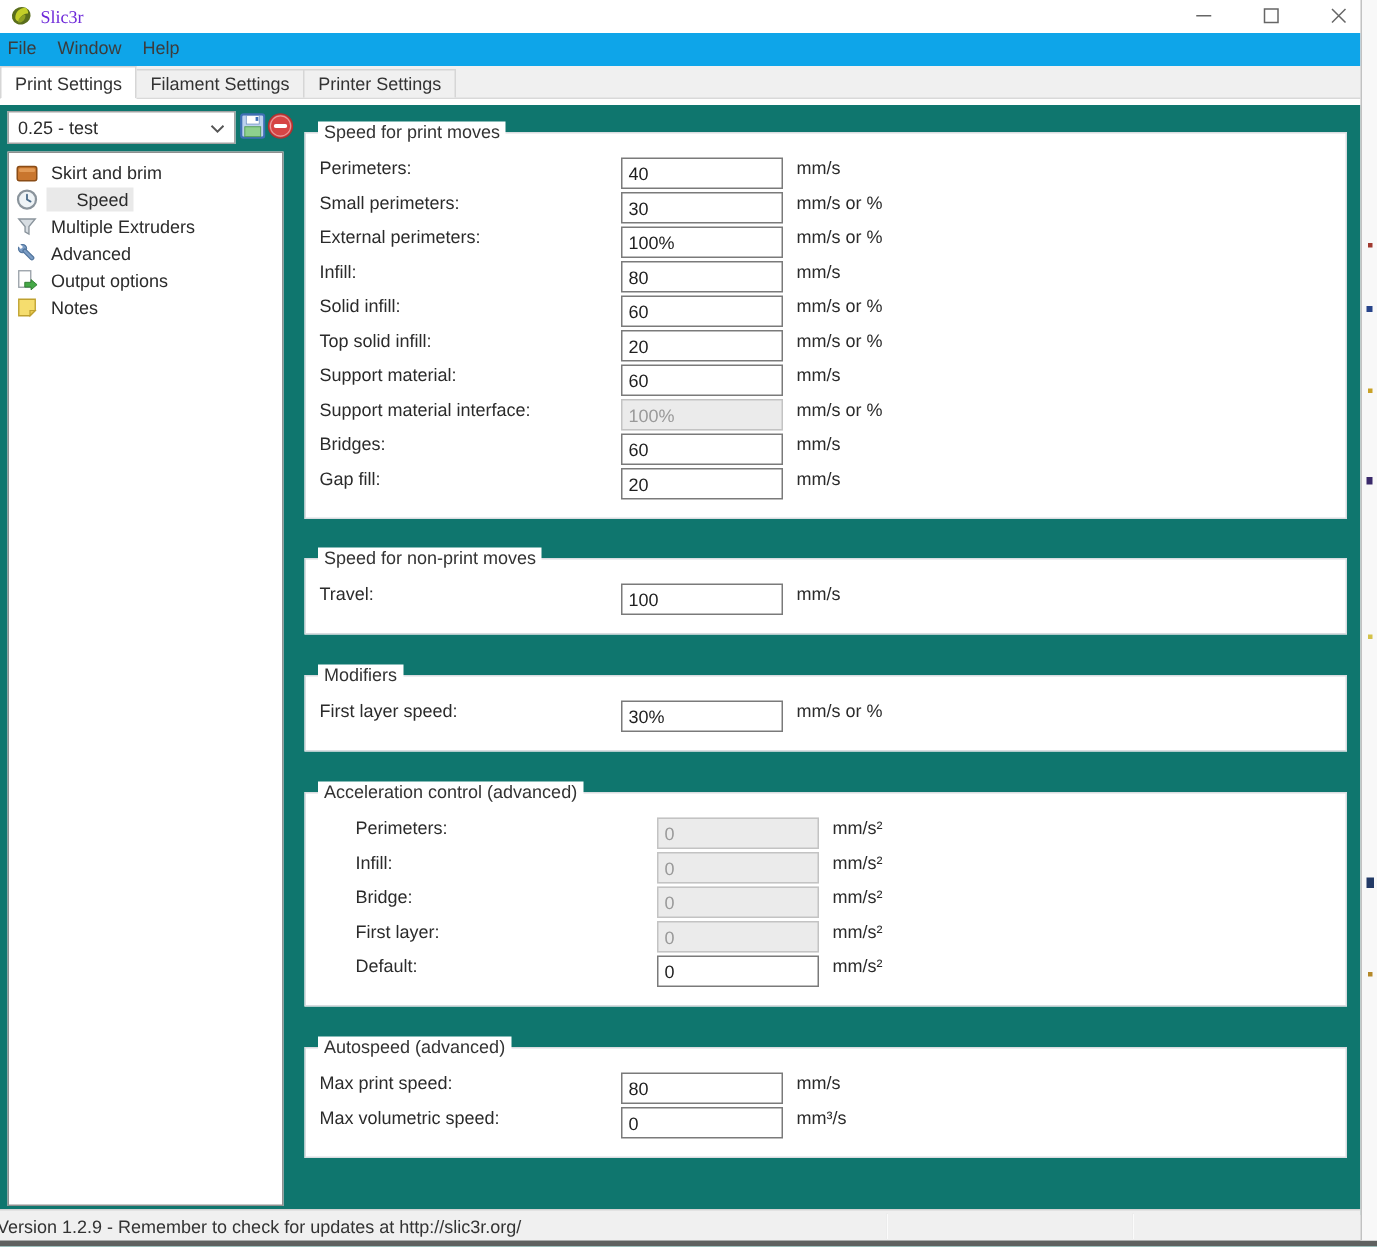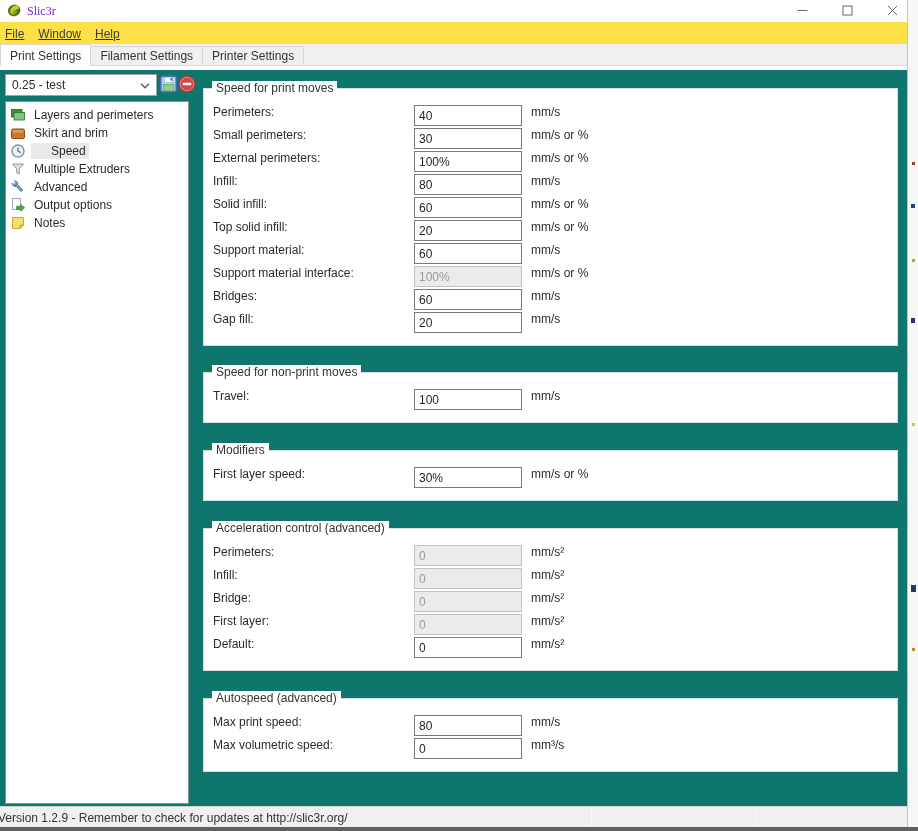--- a/index.html
+++ b/index.html
@@ -11,21 +11,21 @@
   .win { position:relative; width:918px; height:831px; overflow:hidden; background:#fff; }
 
   
   .titlebar { position:absolute; left:0; top:0; width:907px; height:22px; background:#fff; }
   .app-icon { position:absolute; left:6px; top:2px; width:16px; height:16px; }
   .title-text { position:absolute; left:27px; top:4px; color:#6d28d9;font-family:Liberation Serif, serif; }
   .winbtn { position:absolute; top:0; width:32px; height:20px; display:flex; align-items:center; justify-content:center; background:transparent; border:none; cursor:default; }
   .winbtn.min { left:786px; } .winbtn.max { left:831px; } .winbtn.close { left:876px; }
 
   
-  .menubar { position:absolute; left:0; top:22px; width:907px; height:22px; background:#fde047; display:flex; align-items:flex-end; padding-left:0;text-decoration:underline; }
+  .menubar { position:absolute; left:0; top:22px; width:907px; height:22px; background:#0ea5e9; display:flex; align-items:flex-start; padding-left:0; }
   .menu-item { padding:3px 7px; color:#3c3c3c; }
   .menu-item:first-child { margin-left:-2px; }
 
   
   .tabstrip { position:absolute; left:0; top:44px; width:907px; height:22px; background:#f0f0f0; border-bottom:1px solid #d9d9d9; display:flex; align-items:flex-end; }
   .tab { height:19px; padding:2px 9px 0; border:1px solid #d6d6d6; border-bottom:none; background:#f0f0f0; color:#333; white-space:nowrap; margin-right:-1px; }
   .tab.active { height:22px; padding-top:4px; background:#fff; margin-bottom:-1px; border-bottom:1px solid #fff; position:relative; z-index:2; }
 
   
   .page { position:absolute; left:0; top:70px; width:907px; height:740px; background:#0f766e; }
@@ -39,21 +39,21 @@
   
   .tree { position:absolute; left:5px; top:31px; width:184px; height:703px; border:1px solid #8f8f8f; background:#fff; padding-top:4px; overflow:hidden; }
   .tree-item { display:flex; align-items:center; height:18px; padding-left:4px; }
   .tree-item svg { flex:0 0 16px; margin-right:5px; }
   .tree-label { padding:1px 3px; white-space:nowrap; }
   .tree-item.selected .tree-label { background:#e9e9e9;padding-left:20px; }
 
   
   .groupbox { position:absolute; left:203px; width:695px; border:1px solid #d9dce0; padding:16px 0 10px 0; background:#fff; }
   .group-title { position:absolute; top:-8px; left:8px; background:#fff; padding:0 4px; color:#333; white-space:nowrap; }
-  .g1 { top:18px; } .g2 { top:302px; } .g3 { top:380px; } .g4 { top:458px; } .g5 { top:628px; }
+  .g1 { top:18px; } .g2 { top:302px; } .g3 { top:380px; } .g4 { top:458px;padding-left:24px; } .g5 { top:628px; }
   .row { display:flex; align-items:flex-start; height:23px; padding-left:9px; }
   .rlabel { width:201px; color:#2b2b2b; white-space:nowrap; }
   .field { width:108px; height:21px; border:1px solid #7a7a7a; background:#fff; padding:0 4px; font:inherit; color:#1f1f1f; }
   .field:disabled { background:#ebebeb; border-color:#c3c3c3; color:#9a9a9a; }
   .unit { margin-left:9px; color:#2b2b2b; white-space:nowrap; }
 
   
   .statusbar { position:absolute; left:0; top:806px; width:907px; height:21px; background:#f0f0f0; border-top:1px solid #d4d4d4; overflow:hidden; }
   .status-text { position:absolute; left:-2px; top:4px; color:#333; white-space:nowrap; }
   .status-div { position:absolute; top:2px; width:1px; height:17px; background:#c9c9c9; border-right:1px solid #fbfbfb; }
@@ -125,27 +125,20 @@
       <svg width="18" height="18" viewBox="0 0 17 17">
         <circle cx="8.5" cy="8.5" r="7.6" fill="#d64545" stroke="#b03030" stroke-width="0.8"></circle>
         <circle cx="8.5" cy="8.5" r="6.4" fill="none" stroke="#e79a9a" stroke-width="0.7"></circle>
         <rect x="4.3" y="7.3" width="8.4" height="2.4" rx="1.2" fill="#fff"></rect>
       </svg>
     </button>
 
     <div class="tree">
       <div class="tree-item">
         <svg width="16" height="16" viewBox="0 0 16 16">
-          <rect x="1.5" y="2.5" width="10.5" height="7.5" fill="#3f8f3f" stroke="#226622" stroke-width="0.8"></rect>
-          <rect x="4" y="5.5" width="10.5" height="7.5" fill="#7cc87c" stroke="#2f6f2f" stroke-width="0.8"></rect>
-        </svg>
-        <span class="tree-label">Layers and perimeters</span>
-      </div>
-      <div class="tree-item">
-        <svg width="16" height="16" viewBox="0 0 16 16">
           <rect x="1.5" y="4" width="13" height="9.5" rx="1.5" fill="#c9762e" stroke="#8a4c16"></rect>
           <rect x="2.6" y="5.1" width="10.8" height="2.6" rx="1" fill="#e29a55"></rect>
         </svg>
         <span class="tree-label">Skirt and brim</span>
       </div>
       <div class="tree-item selected">
         <svg width="16" height="16" viewBox="0 0 16 16">
           <circle cx="8" cy="8" r="6" fill="#eef3f6" stroke="#8a949c" stroke-width="1.5"></circle>
           <path d="M8 4.8V8l2.4 1.4" stroke="#4a6b8a" stroke-width="1.2" fill="none" stroke-linecap="round"></path>
         </svg>

